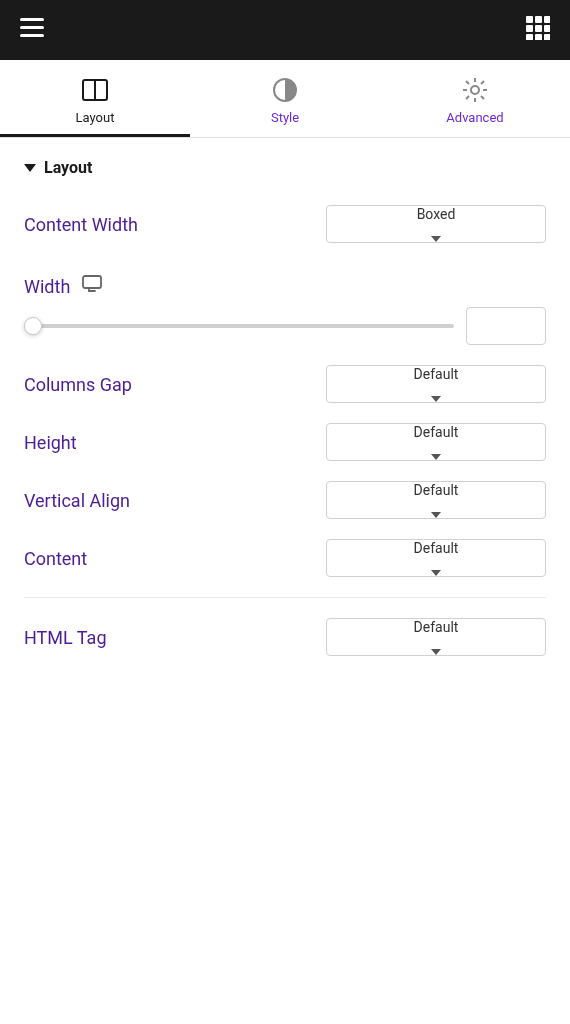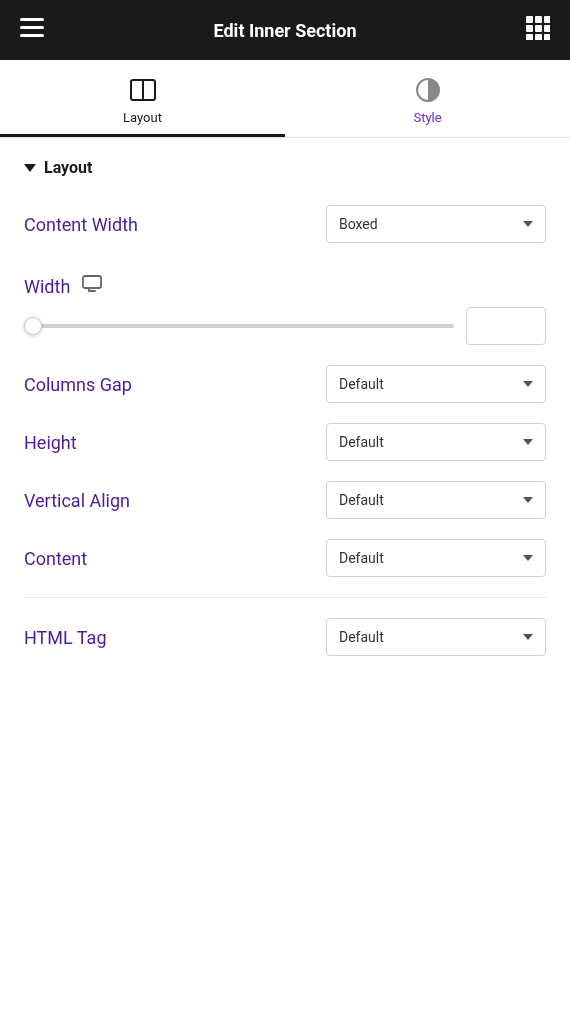--- a/index.html
+++ b/index.html
@@ -128,20 +128,21 @@
       border: 1px solid #d0d0d0;
       border-radius: 4px;
       background: #fff;
       display: flex;
       align-items: center;
       justify-content: space-between;
       padding: 0 12px;
       cursor: pointer;
       font-size: 14px;
       color: #333;
+      flex-direction: column;
     }
 
     .dropdown-arrow {
       width: 0;
       height: 0;
       border-left: 5px solid transparent;
       border-right: 5px solid transparent;
       border-top: 6px solid #555;
       flex-shrink: 0;
     }
@@ -236,21 +237,20 @@
 <body>
 
 <div class="header">
   <div>
     <svg width="24" height="20" viewBox="0 0 24 20">
       <rect y="0" width="24" height="3" rx="1.5" fill="#fff"></rect>
       <rect y="8" width="24" height="3" rx="1.5" fill="#fff"></rect>
       <rect y="16" width="24" height="3" rx="1.5" fill="#fff"></rect>
     </svg>
   </div>
-  <div class="header-title">Edit Inner Section</div>
   <div>
     <svg width="24" height="24" viewBox="0 0 24 24">
       <rect x="0" y="0" width="7" height="7" rx="1" fill="#fff"></rect>
       <rect x="9" y="0" width="7" height="7" rx="1" fill="#fff"></rect>
       <rect x="18" y="0" width="7" height="7" rx="1" fill="#fff"></rect>
       <rect x="0" y="9" width="7" height="7" rx="1" fill="#fff"></rect>
       <rect x="9" y="9" width="7" height="7" rx="1" fill="#fff"></rect>
       <rect x="18" y="9" width="7" height="7" rx="1" fill="#fff"></rect>
       <rect x="0" y="18" width="7" height="7" rx="1" fill="#fff"></rect>
       <rect x="9" y="18" width="7" height="7" rx="1" fill="#fff"></rect>
@@ -274,20 +274,38 @@
   <div class="tab">
     <div class="tab-icon">
       <svg width="26" height="26" viewBox="0 0 26 26" fill="none">
         <circle cx="13" cy="13" r="11" stroke="#888" stroke-width="2"></circle>
         <path d="M13 2 A11 11 0 0 1 13 24 Z" fill="#888"></path>
       </svg>
     </div>
     <span class="tab-label">Style</span>
   </div>
 
+  <div class="tab">
+    <div class="tab-icon">
+      <svg width="26" height="26" viewBox="0 0 26 26" fill="none">
+        <circle cx="13" cy="13" r="4" stroke="#888" stroke-width="2"></circle>
+        <g stroke="#888" stroke-width="2">
+          <line x1="13" y1="1" x2="13" y2="5"></line>
+          <line x1="13" y1="21" x2="13" y2="25"></line>
+          <line x1="1" y1="13" x2="5" y2="13"></line>
+          <line x1="21" y1="13" x2="25" y2="13"></line>
+          <line x1="4" y1="4" x2="7" y2="7"></line>
+          <line x1="19" y1="19" x2="22" y2="22"></line>
+          <line x1="22" y1="4" x2="19" y2="7"></line>
+          <line x1="7" y1="19" x2="4" y2="22"></line>
+        </g>
+      </svg>
+    </div>
+    <span class="tab-label">Advanced</span>
+  </div>
 </div>
 
 <div class="content">
 
   <div class="section-heading">
     <span class="chevron-down"></span>
     <span>Layout</span>
   </div>
 
   <div class="form-row">

